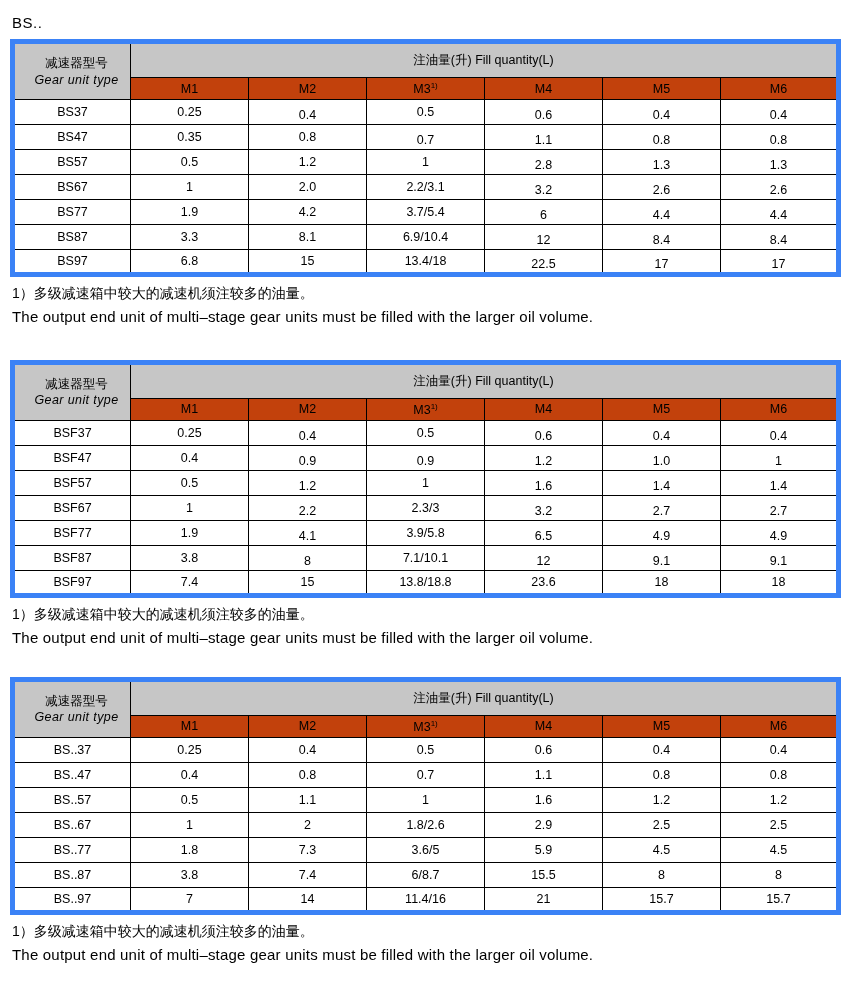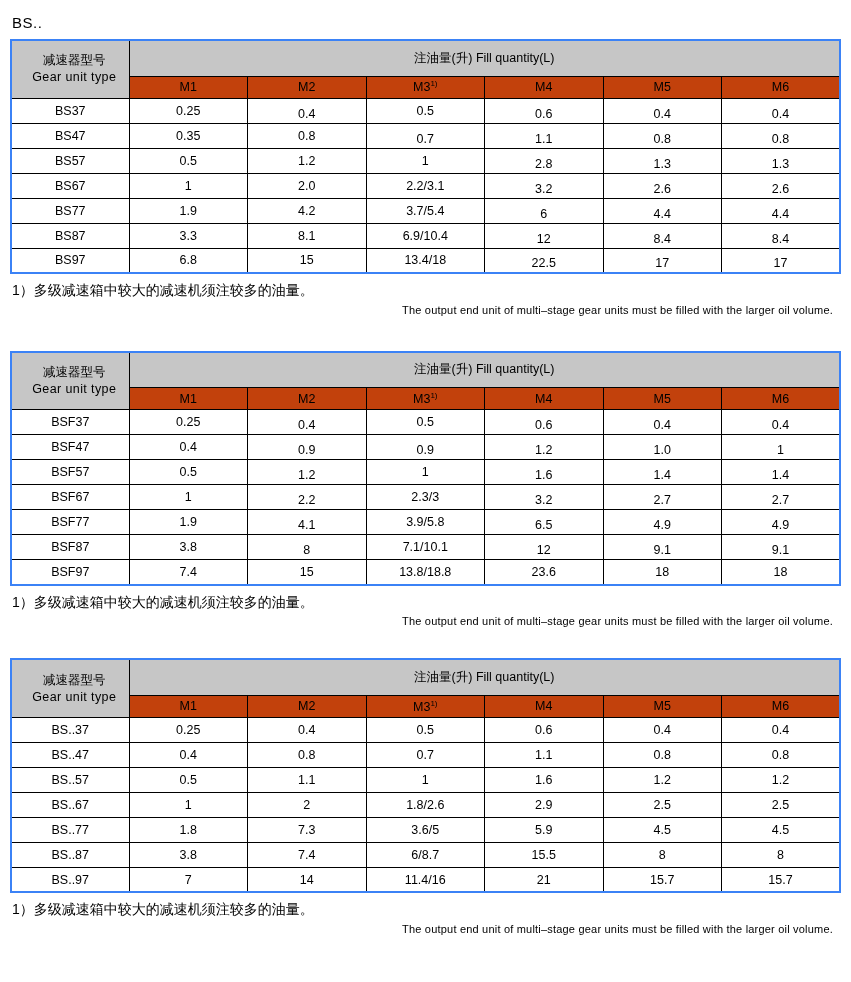--- a/index.html
+++ b/index.html
@@ -9,36 +9,36 @@
     background: #ffffff;
   }
   body {
     width: 851px;
     min-height: 982px;
     font-family: "Liberation Sans", sans-serif;
     color: #000000;
     position: relative;
   }
   .page {
-    padding: 8px 18px 0 10px;
+    padding: 8px 10px 0 10px;
   }
   .section {
     margin-bottom: 6px;
   }
   .section-title {
     font-size: 15px;
     letter-spacing: 0.5px;
     margin: 6px 0 8px 2px;
     color: #000;
   }
   table.oil {
     border-collapse: collapse;
     width: 831px;
     table-layout: fixed;
-    border: 2px solid #3b82f6;
+    border: 5px solid #3b82f6;
   }
   table.oil td, table.oil th {
     border: 1px solid #000;
     padding: 0;
     text-align: center;
     vertical-align: middle;
     font-weight: normal;
     font-size: 12.5px;
   }
   .col-type {
@@ -53,20 +53,21 @@
     font-size: 12.5px;
   }
   .type-head .cn {
     display: block;
     font-size: 12.5px;
   }
   .type-head .en {
     display: block;
     font-size: 12.5px;
     letter-spacing: 0.4px;
+    font-style: italic;
   }
   .fill-head {
     background: #c6c6c6;
     height: 36px;
     font-size: 12.5px;
   }
   .fill-head .cn { letter-spacing: 0px; }
   .m-head {
     background: #c2410c;
     height: 22px;
@@ -83,21 +84,21 @@
   td.typecell {
     text-align: center;
     font-size: 12.5px;
   }
   .note {
     margin: 6px 0 0 2px;
     font-size: 11px;
     line-height: 1.55;
   }
   .note .cn { display: block; font-size: 14px; }
-  .note .en { display: block; font-size: 11px; letter-spacing: 0.2px; text-align: right; }
+  .note .en { display: block; font-size: 15px; letter-spacing: 0.2px; }
   .gap-lg { height: 26px; }
   .gap-md { height: 22px; }
   
   .lower { position: relative; top: 3px; display: inline-block; }
 </style>
 </head>
 <body>
 
 <div class="page">
 

